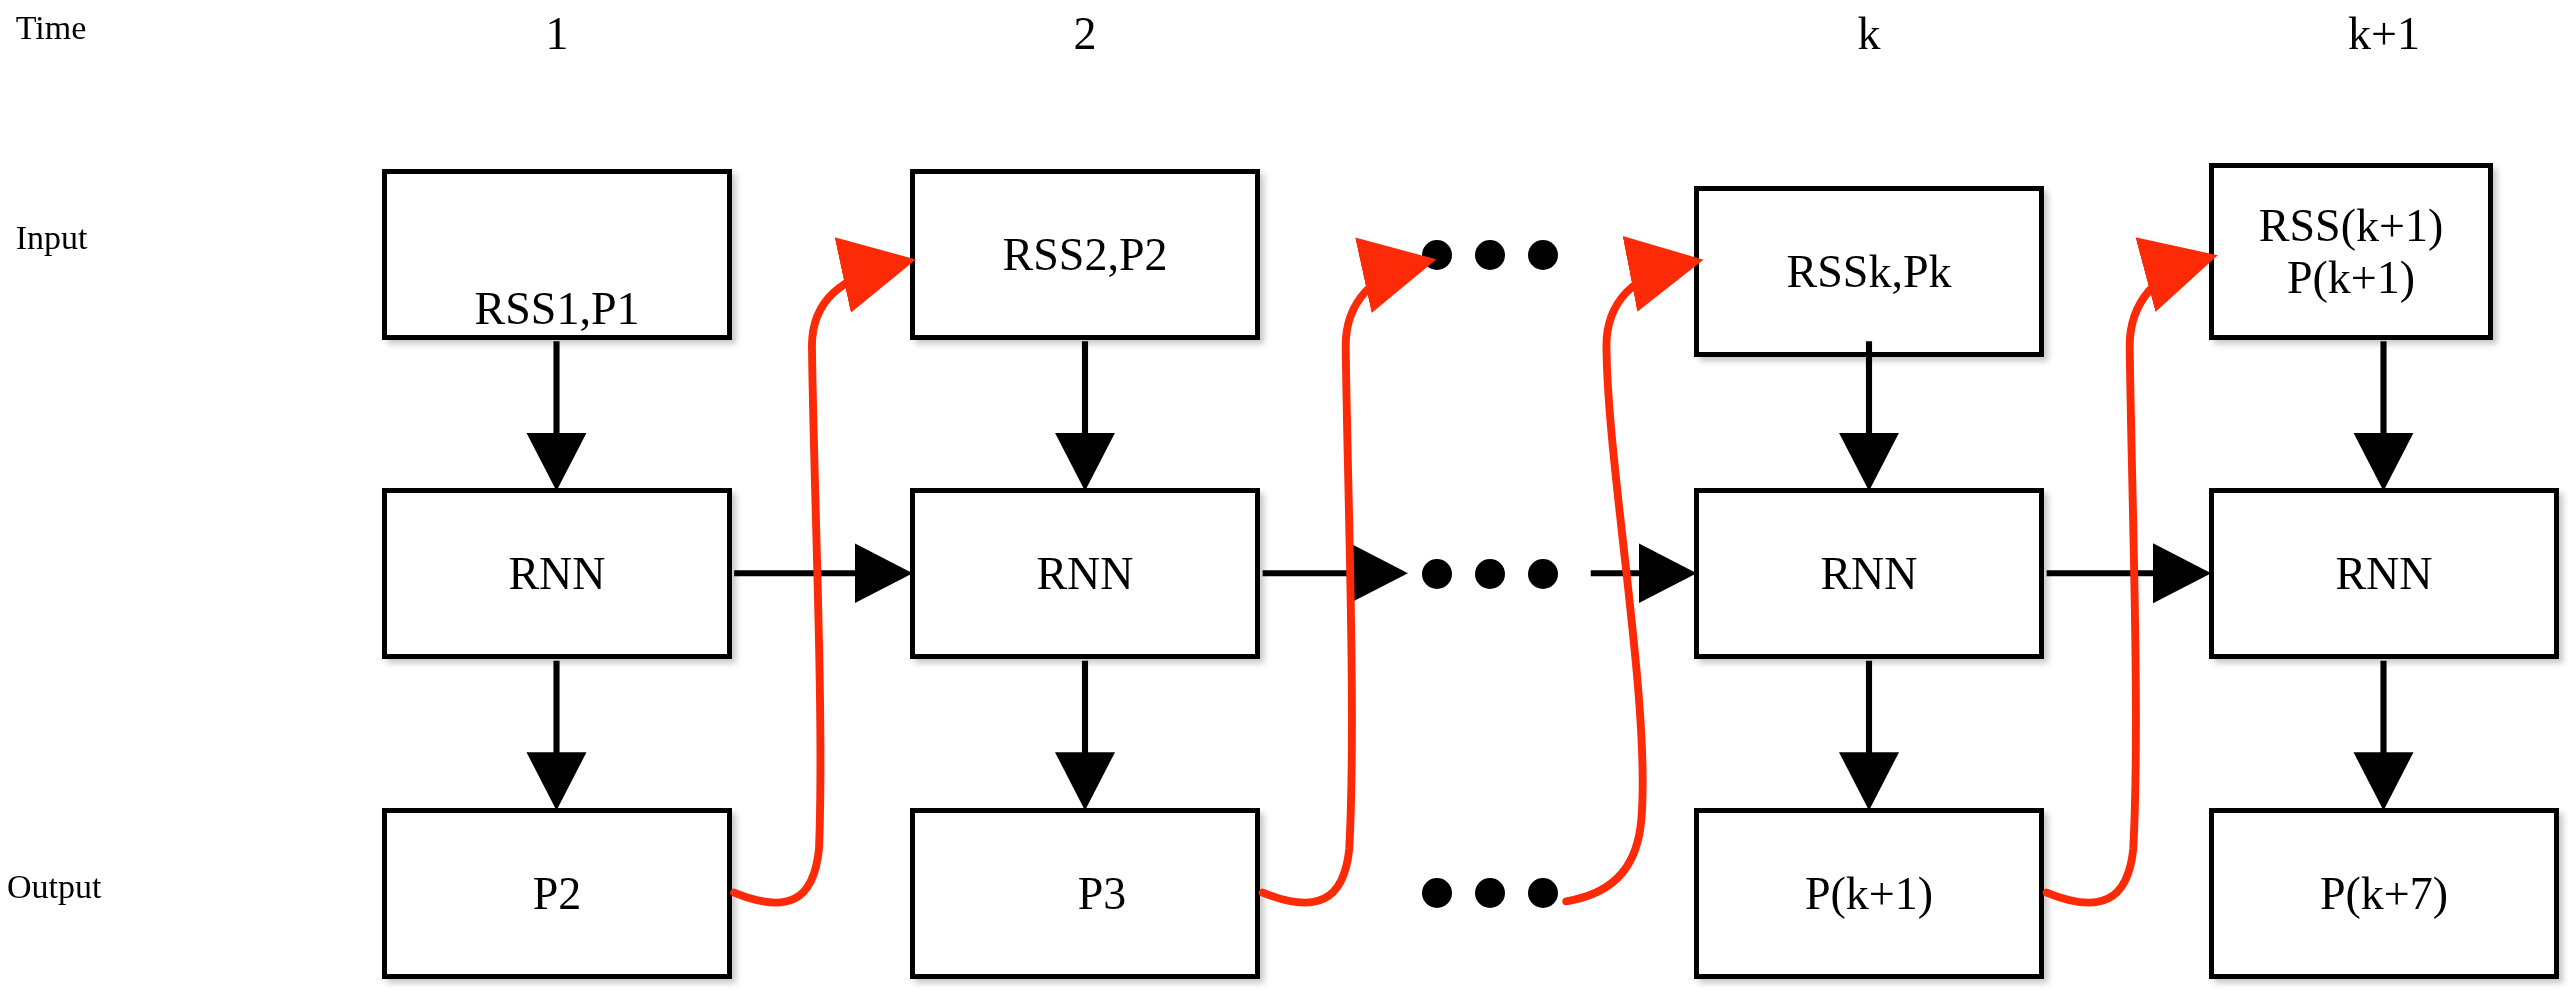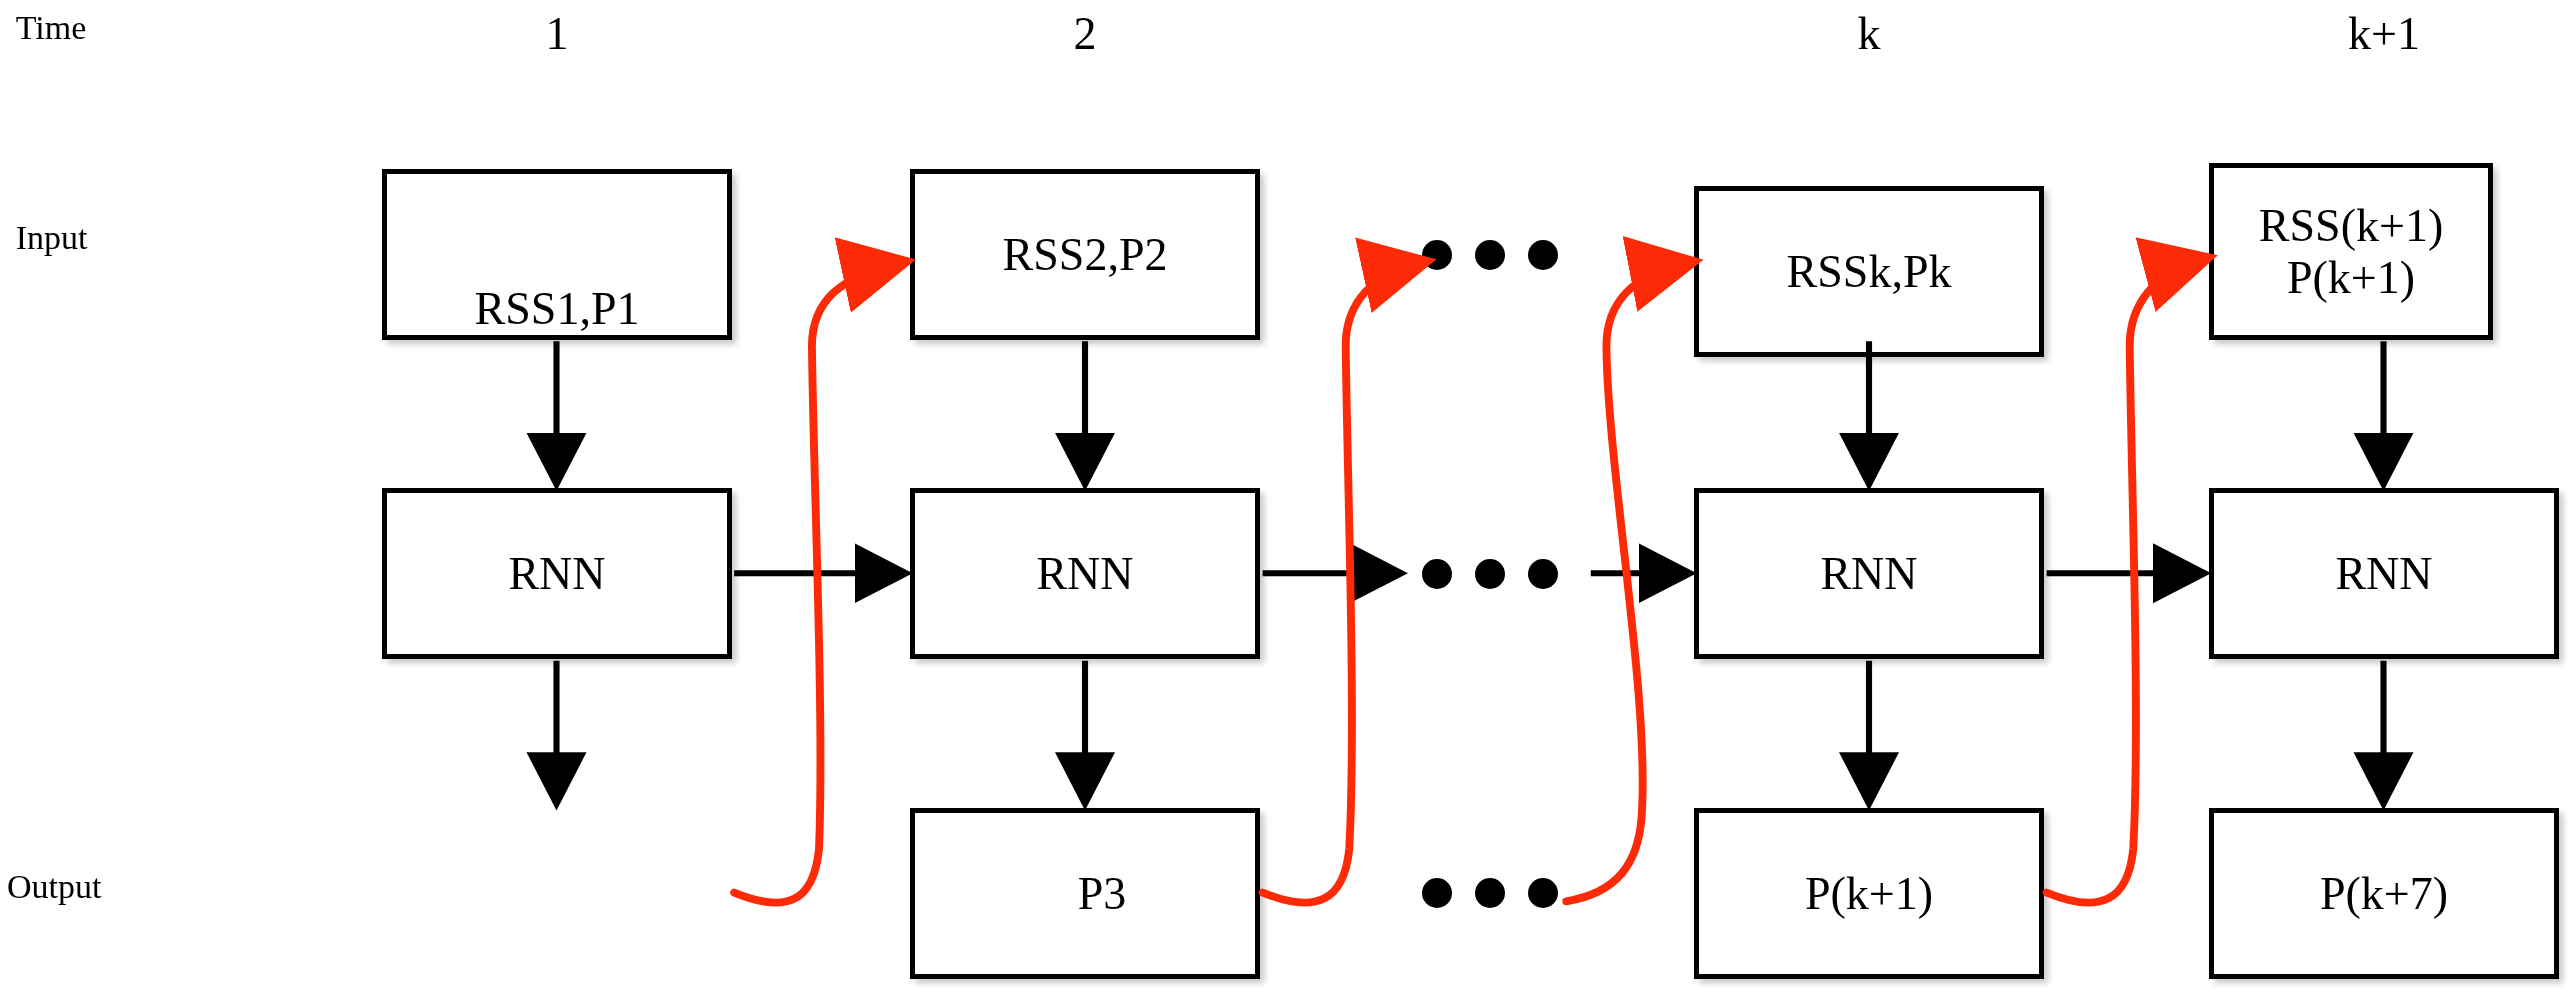--- a/index.html
+++ b/index.html
@@ -64,20 +64,23 @@
   <div class="node" style="left:910px;top:488px;width:350px;height:171px;">
     <span class="ln">RNN</span>
   </div>
   <div class="node" style="left:1694px;top:488px;width:350px;height:171px;">
     <span class="ln">RNN</span>
   </div>
   <div class="node" style="left:2209px;top:488px;width:350px;height:171px;">
     <span class="ln">RNN</span>
   </div>
 
+  <div class="node" style="left:382px;top:808px;width:350px;height:171px;">
+    <span class="ln">P2</span>
+  </div>
   <div class="node" style="left:910px;top:808px;width:350px;height:171px;padding-left:34px;">
     <span class="ln">P3</span>
   </div>
   <div class="node" style="left:1694px;top:808px;width:350px;height:171px;">
     <span class="ln">P(k+1)</span>
   </div>
   <div class="node" style="left:2209px;top:808px;width:350px;height:171px;">
     <span class="ln">P(k+7)</span>
   </div>
 

